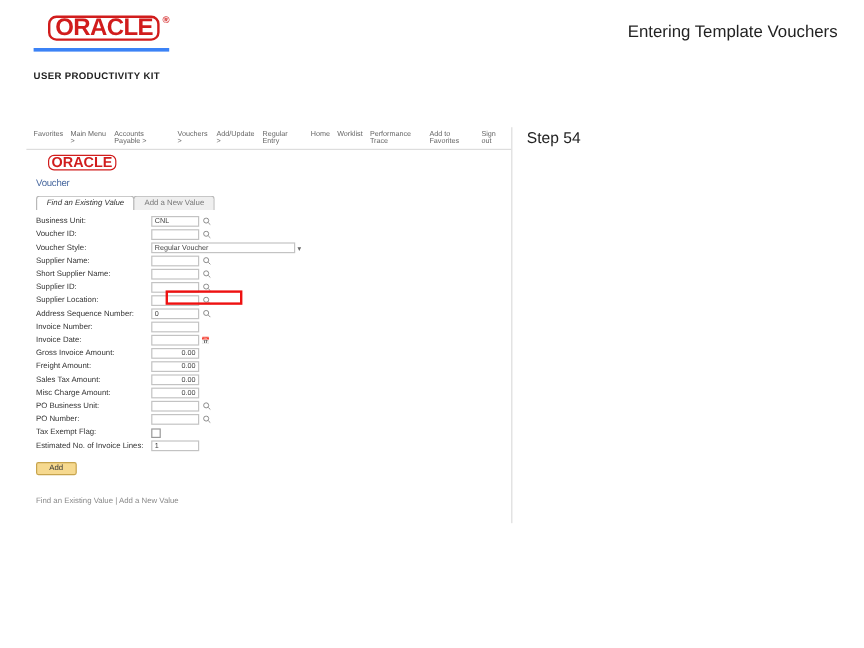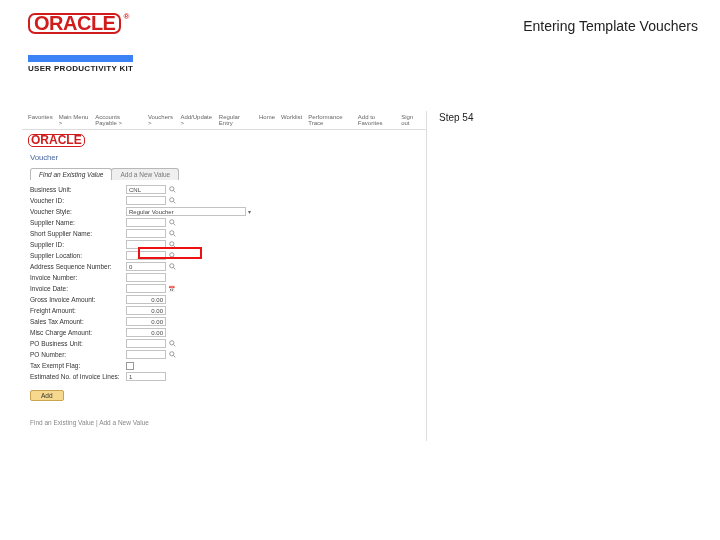--- a/index.html
+++ b/index.html
@@ -14,23 +14,23 @@
     flex-direction: column;
   }
   .header {
     display: flex;
     align-items: flex-start;
     justify-content: space-between;
     padding: 12px 22px 4px 28px;
   }
   .logo-block { display: flex; flex-direction: column; }
   .oracle-logo { font-size: 20px; font-weight: 700; color: #d11c1c; letter-spacing:-0.5px;}
-  .oracle-rect { display:inline-block; border:2px solid #d11c1c; border-radius:7px; padding:0 4px; line-height:17px; font-family:"Arial Black",Arial,sans-serif; }
+  .oracle-rect { display:inline-block; border:2px solid #d11c1c; border-radius:7px; padding:0 4px; line-height:17px; font-family:"Arial Black",Arial,sans-serif;margin-left:12px; }
   .tm { font-size:8px; color:#d11c1c; vertical-align: top; margin-left:2px;}
-  .logo-sub { border-top: 7px solid #3b82f6; margin-top:20px; padding-top:2px; font-size:8px; letter-spacing:0.3px; font-weight:600; }
+  .logo-sub { border-top: 3px solid #3b82f6; margin-top:5px; padding-top:16px; font-size:8px; letter-spacing:0.3px; font-weight:600; }
   .page-title { font-size:14px; margin-top:6px; }
   .main {
     flex:1;
     display:flex;
     padding: 34px 22px 0 22px;
     gap:12px;
   }
   .shot {
     width:405px;
     height:330px;
@@ -95,21 +95,21 @@
     display:inline-block;
     background:#f6d98f;
     border:1px solid #c7a44d;
     font-size:6.5px;
     padding:1px 10px;
     margin-top:8px;
     color:#333;
     border-radius:2px;
   }
   .footer-line { font-size:6.5px; color:#888; margin-top:18px; }
-  .instructions { flex:1; font-size:10px; line-height:1.35; }
+  .instructions { flex:1; font-size:13px; line-height:1.35; }
   .step-label { margin-bottom:20px; }
   .instr-bold { font-weight:700; }
   .instr-value { font-weight:700; }
 </style>
 </head>
 <body>
 
 <div class="header">
   <div class="logo-block">
     <span class="oracle-logo">

